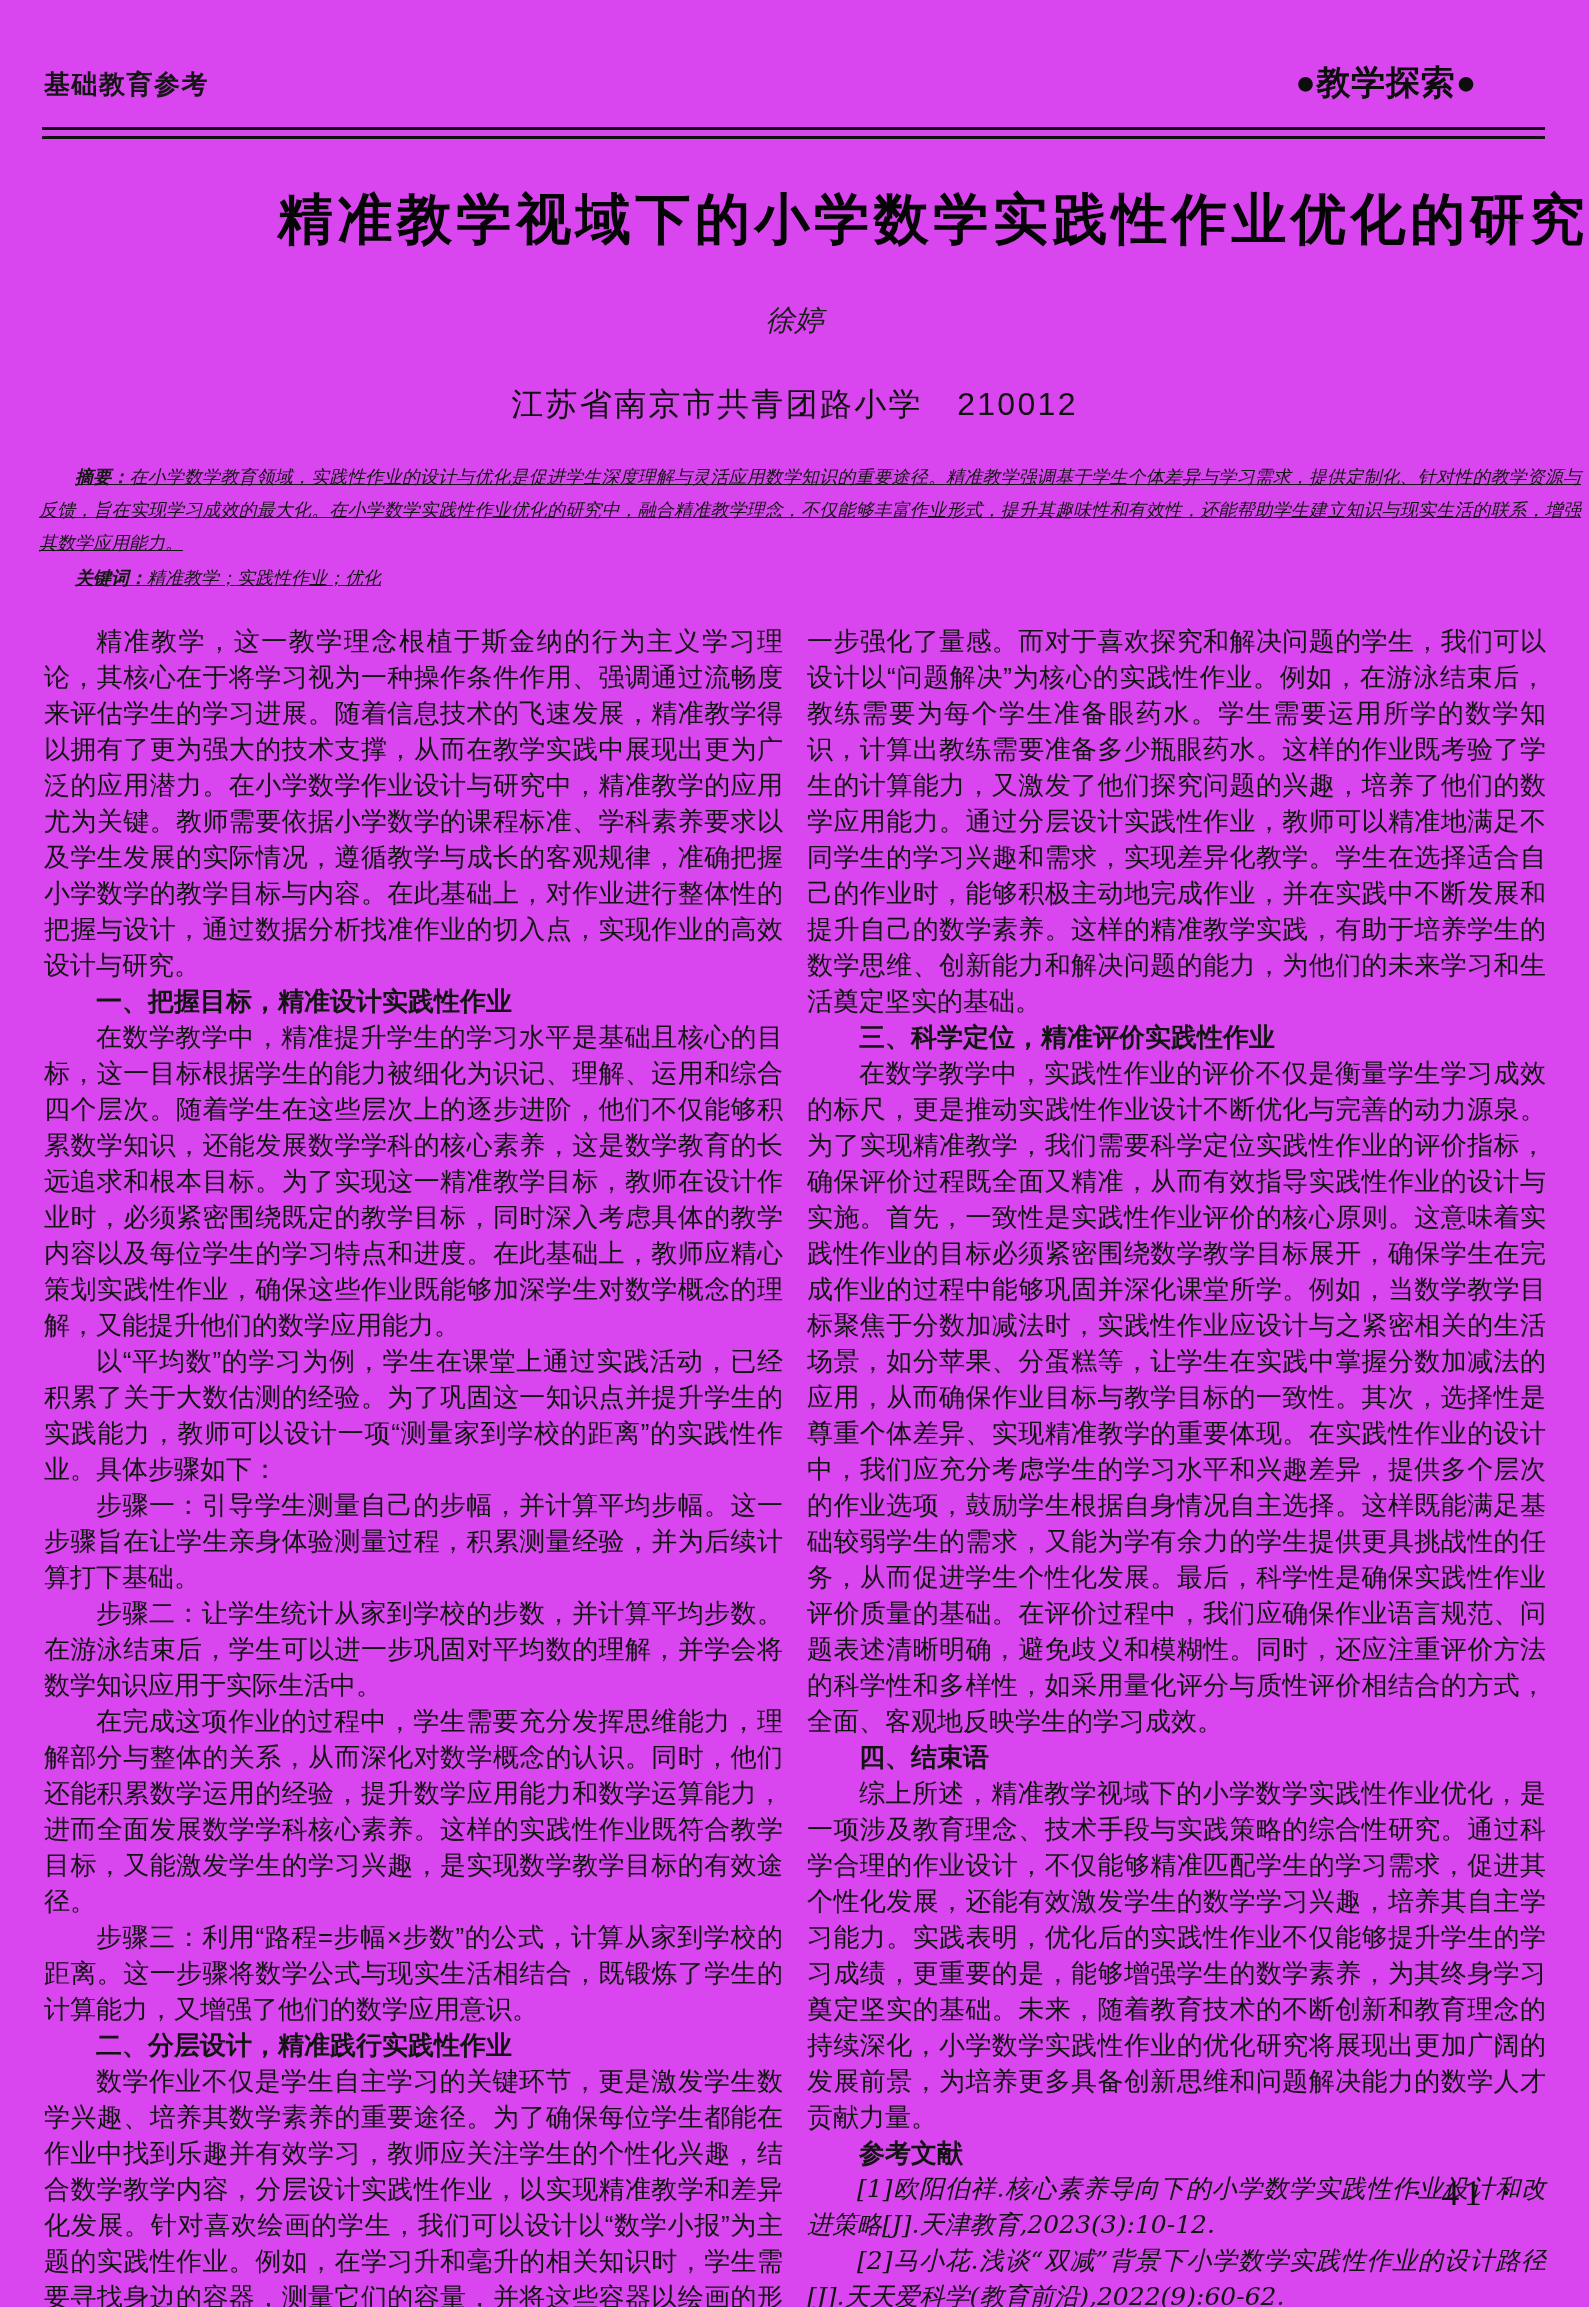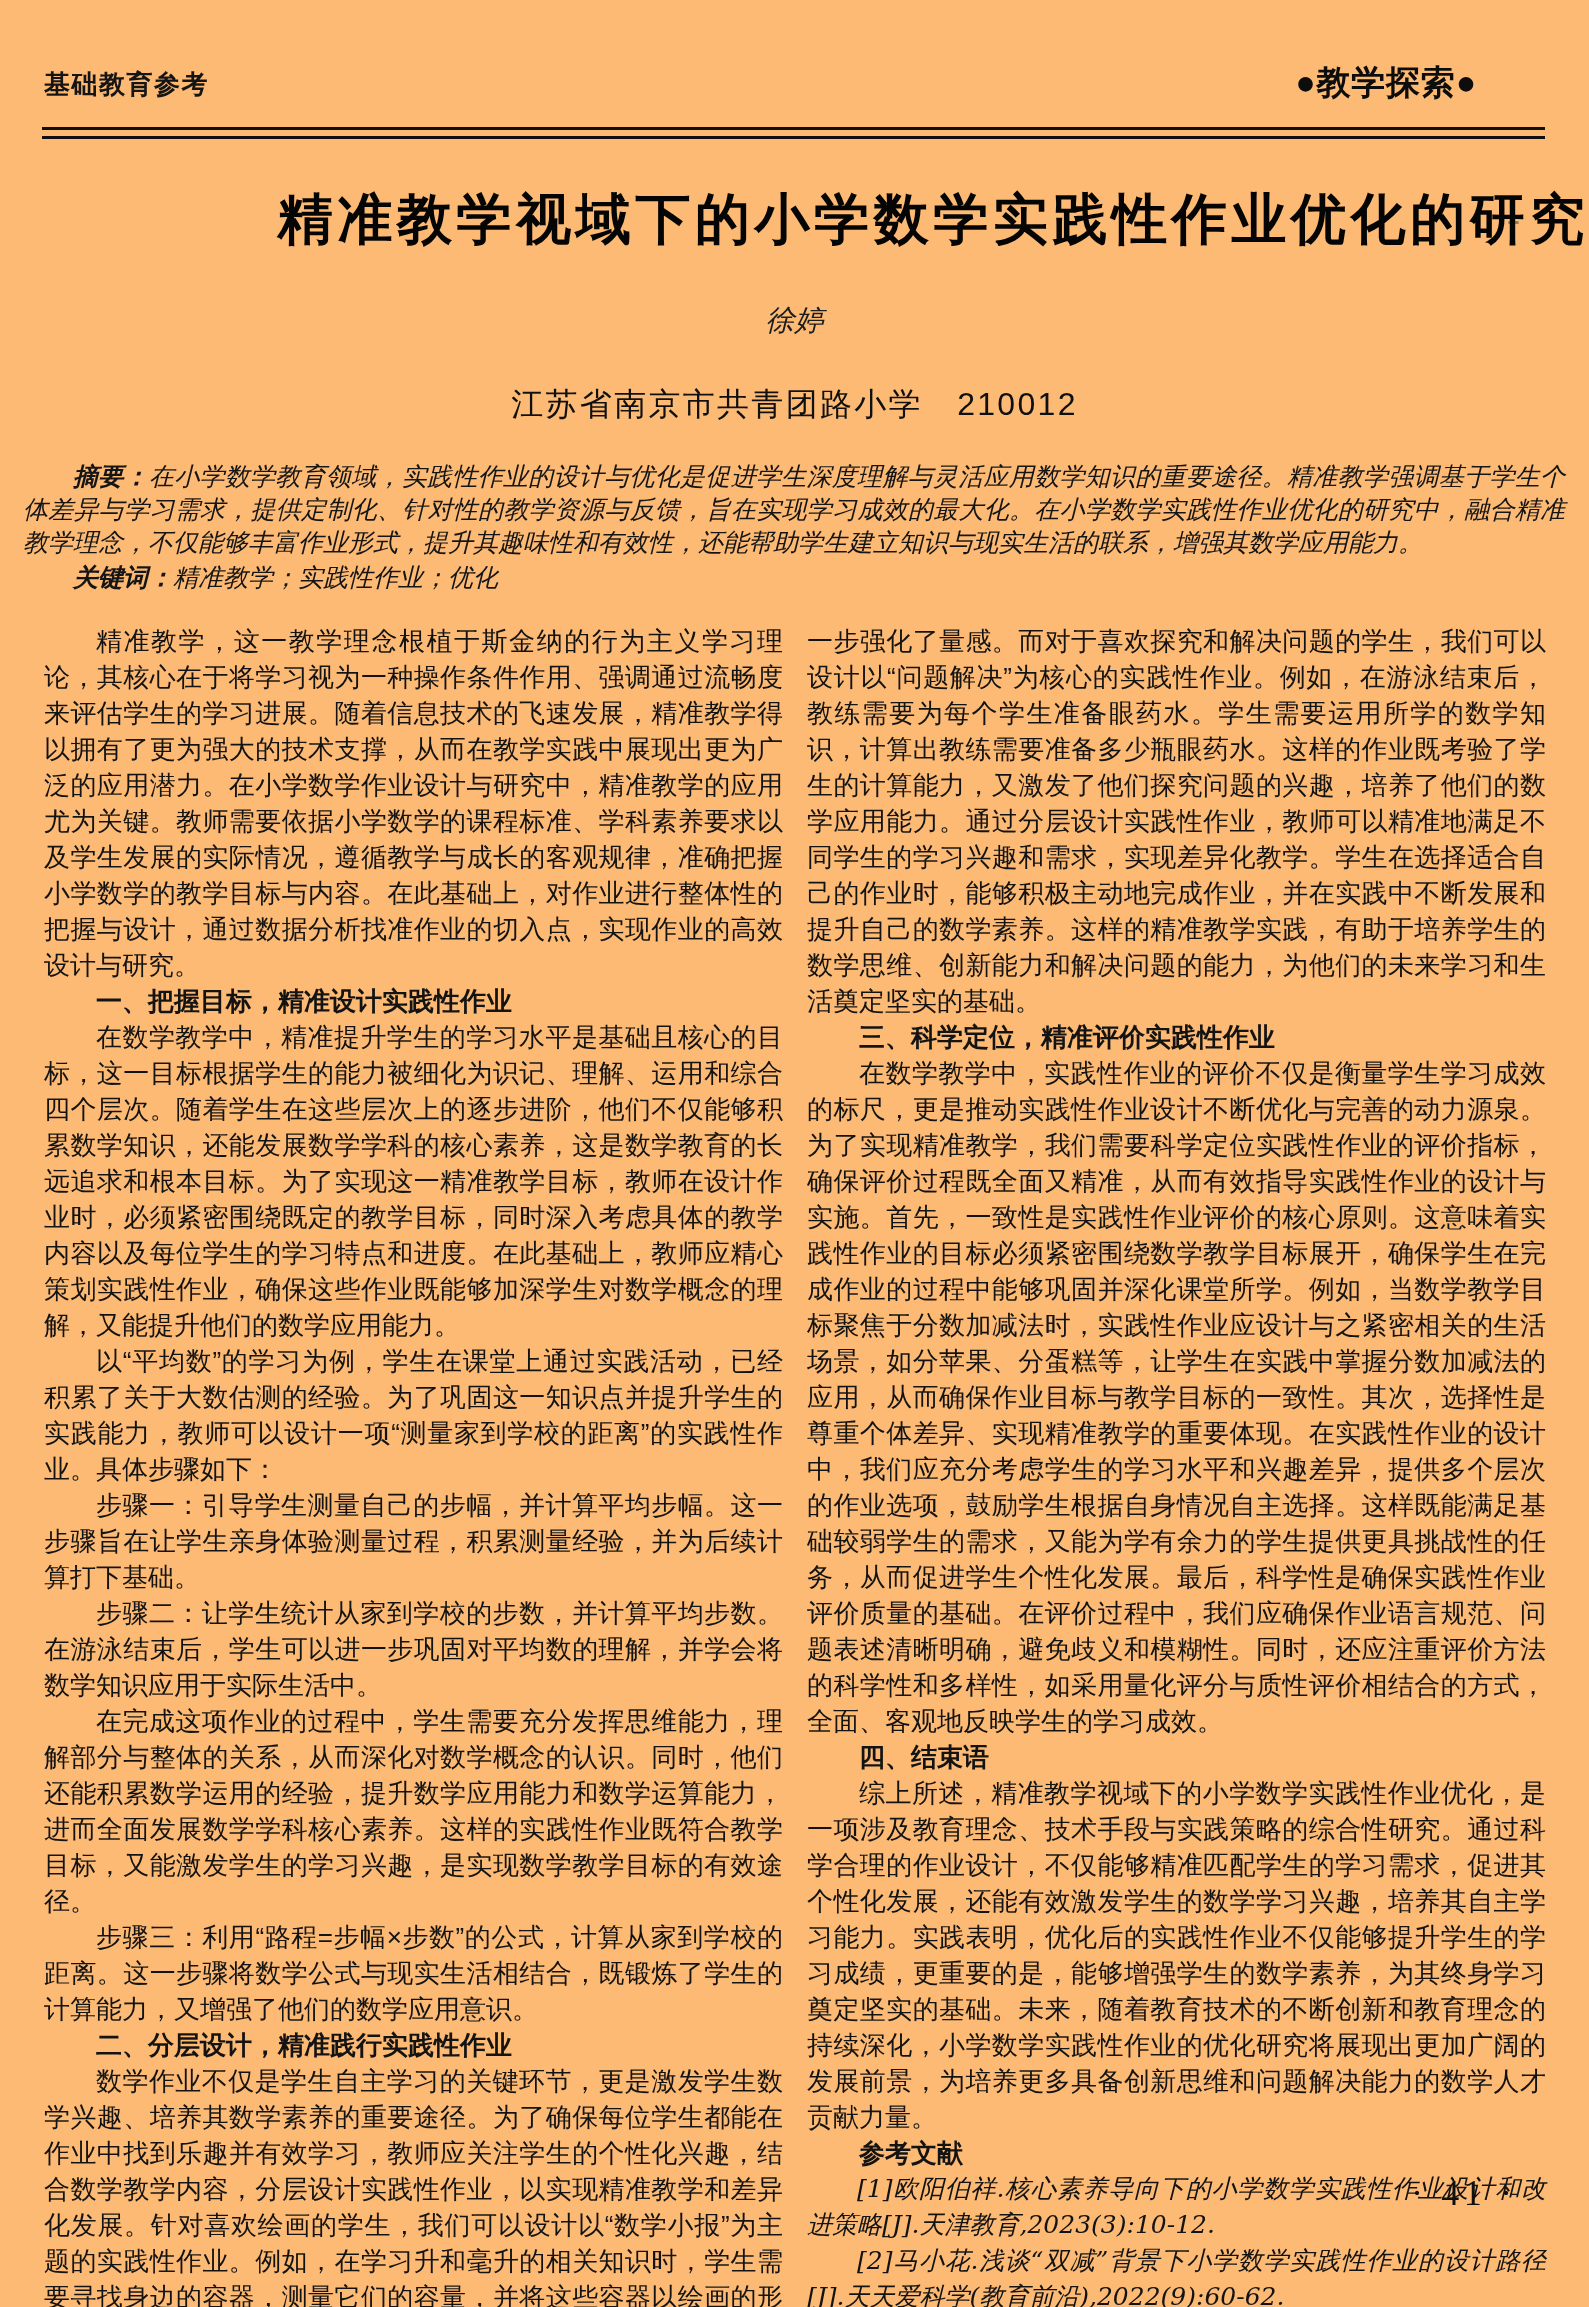--- a/index.html
+++ b/index.html
@@ -1,19 +1,19 @@
 <!DOCTYPE html>
 <html lang="zh" style="font-size:12.3px"><head>
 <meta charset="utf-8">
 <style>
   html,body{margin:0;padding:0;background:#d9d9d9;}
   .page{
     position:relative;
     width:1589px;height:2307px;
-    background:#fdba74;
+    background:#d946ef;
     font-family:"Liberation Sans",sans-serif;
     color:#111;
     overflow:hidden;
   }
   
   .hdr-left{
     position:absolute;left:44px;top:67px;
     font-size:26px;font-weight:bold;letter-spacing:1.5px;color:#151515;
   }
   .hdr-right{
@@ -35,24 +35,25 @@
     position:absolute;left:0;top:301px;width:100%;
     text-align:center;font-size:29px;font-style:italic;
     font-family:"DejaVu Serif",serif;color:#1c1c1c;
   }
   .affiliation{
     position:absolute;left:0;top:383px;width:100%;
     text-align:center;font-size:32px;letter-spacing:2.3px;color:#101010;
   }
   
   .abstract{
-    position:absolute;left:23px;top:460px;width:1542px;
-    font-size:25px;line-height:33px;text-align:justify;
+    position:absolute;left:39px;top:460px;width:1542px;
+    font-size:18px;line-height:33px;text-align:justify;
     font-style:italic;color:#151515;
     font-family:"DejaVu Serif",serif;
+    text-decoration:underline;
   }
   .abstract p{margin:0;text-indent:2em;}
   .abstract .kw{margin-top:1.5px;}
   .abstract b{font-weight:bold;}
   
   .col{
     position:absolute;top:623px;width:739px;
     font-size:26px;line-height:36px;text-align:justify;
     color:#131313;
   }

